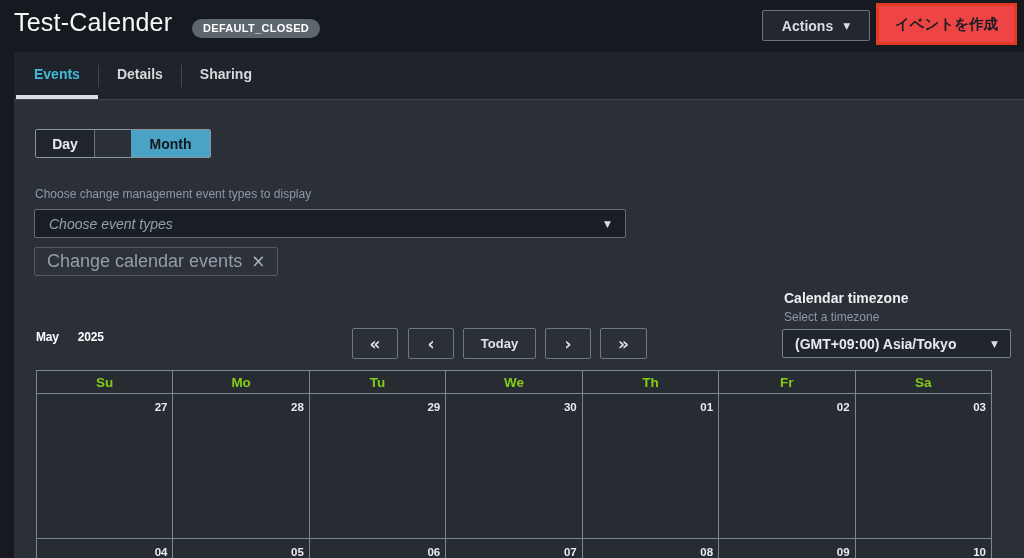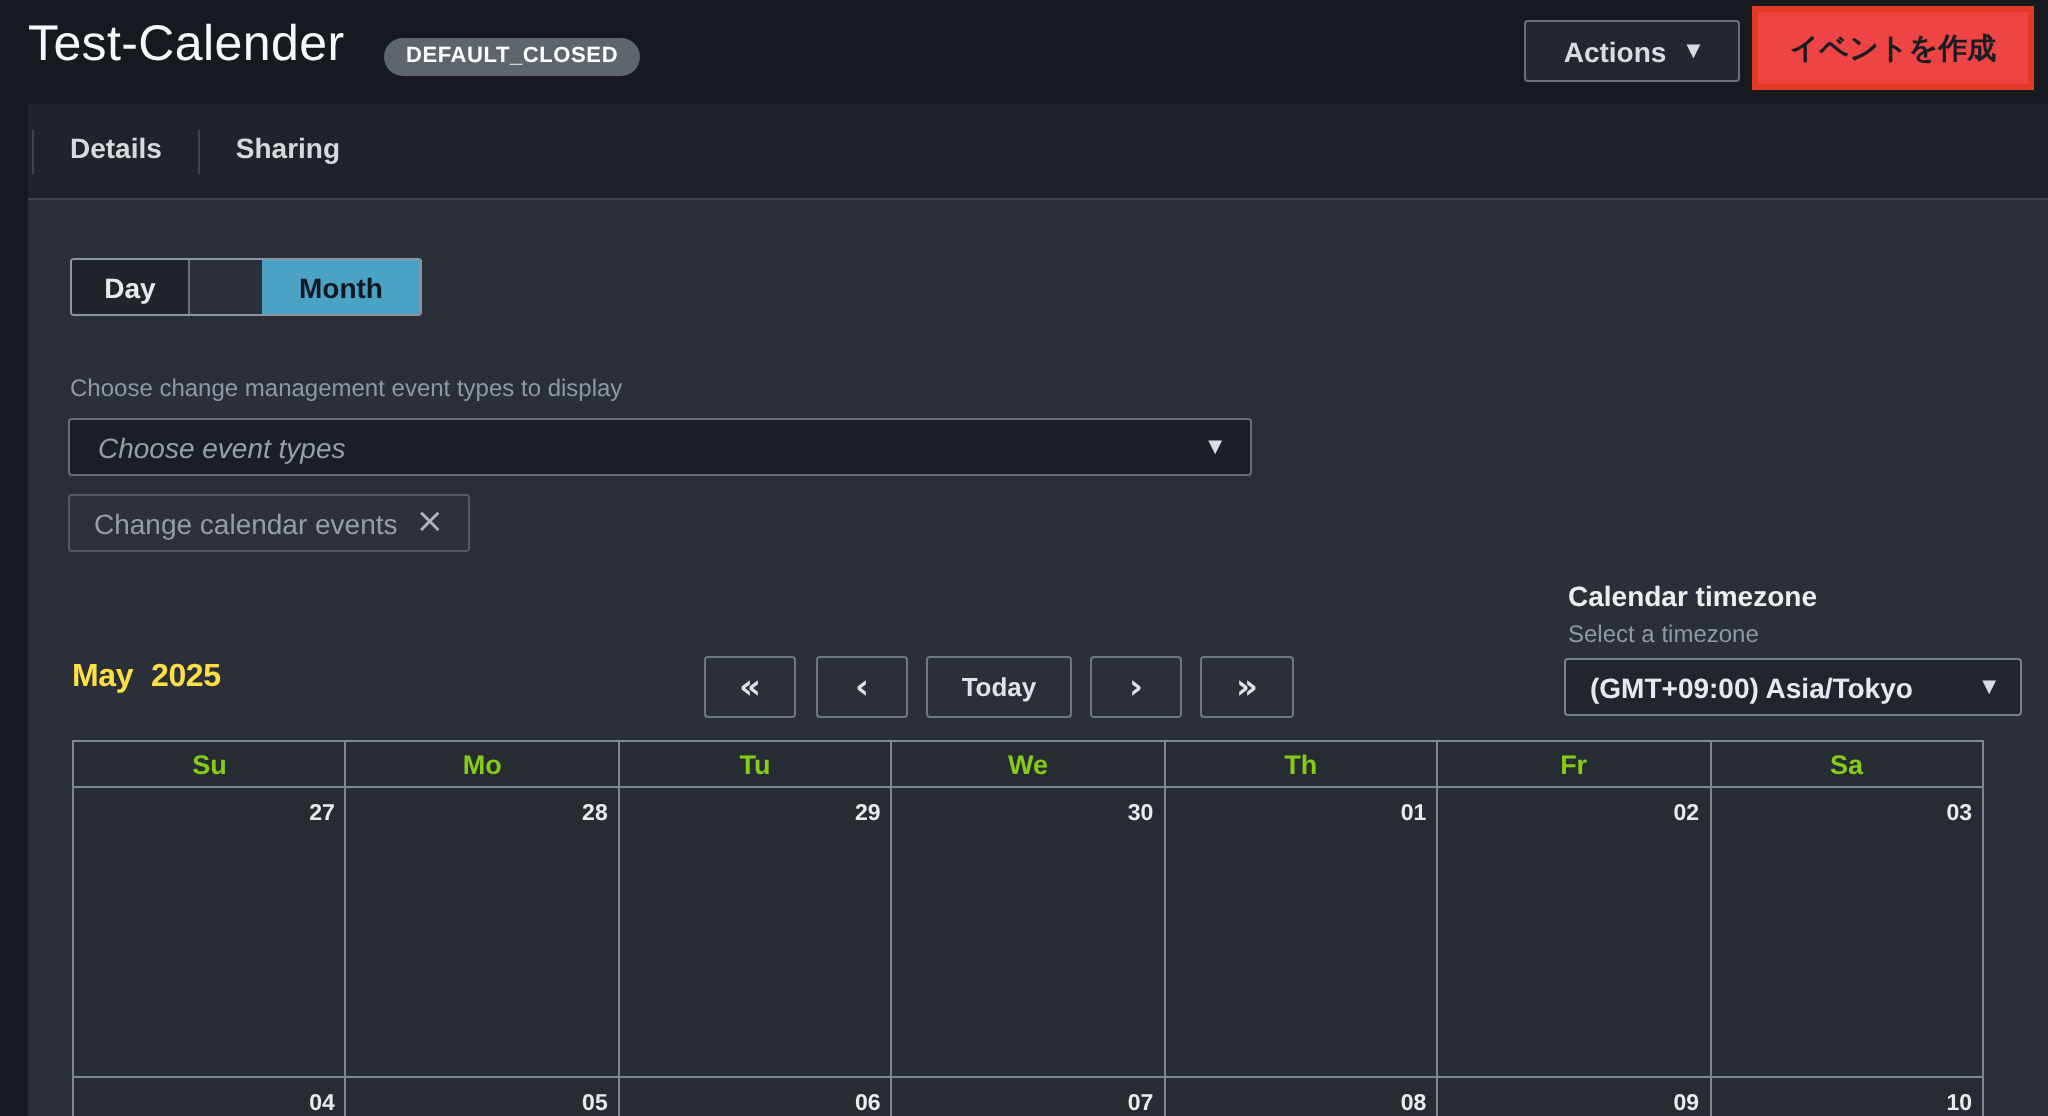--- a/index.html
+++ b/index.html
@@ -78,27 +78,27 @@
   .evt-select { left:20px; top:157px; width:592px; height:29px; background:#1a1f26; padding:0 14px;align-items:center; }
   .evt-placeholder { font-style:italic; font-size:14px; color:#95a0ab; flex:1; }
   .tz-select { left:768px; top:277px; width:229px; height:29px; background:#21262e; border-color:#77818d; padding:0 12px; }
   .tz-value { font-size:14px; font-weight:700; color:#e6eaee; flex:1; }
 
   .token {
     position:absolute; left:20px; top:195px; height:29px;
     border:1px solid #525a63; border-radius:2px; background:#2d323a;
     display:inline-flex; align-items:center; padding:0 12px; gap:9px;
   }
-  .token-label { font-size:14px; color:#959ea8; }
+  .token-label { font-size:18px; color:#959ea8; }
   .token-x { font-size:17px; line-height:1; color:#aeb6bf; cursor:pointer; font-family:"DejaVu Sans",sans-serif; }
 
   
   .month-title {
-    position:absolute; left:22px; top:278px; font-size:16px; font-weight:700;
-    color:#fde047; letter-spacing:-0.2px; display:flex; gap:9px;
+    position:absolute; left:22px; top:278px; font-size:12px; font-weight:700;
+    color:#ffffff; letter-spacing:-0.2px; display:flex; gap:19px;
   }
   .navbtn {
     position:absolute; top:276px; height:31px; background:transparent;
     border:1px solid #6e7883; border-radius:2px; color:#dfe3e7;
     display:flex; align-items:center; justify-content:center;
     font-weight:700; cursor:pointer; font-family:"DejaVu Sans",sans-serif;
   }
   .nav-chev { font-size:17px; }
   .nav-today { font-size:13px; font-family:"Liberation Sans",sans-serif; }
 
@@ -125,20 +125,21 @@
     <span class="caret">▼</span>
   </div>
   <div class="annotation">
     <button class="create-btn">イベントを作成</button>
   </div>
 </div>
 
 <div class="panel">
 
   <div class="tabbar">
+    <div class="tab active">Events</div>
     <div class="tab-sep"></div>
     <div class="tab">Details</div>
     <div class="tab-sep"></div>
     <div class="tab">Sharing</div>
   </div>
 
   <div class="toggle">
     <div class="seg seg-day">Day</div>
     <div class="seg seg-month">Month</div>
   </div>

